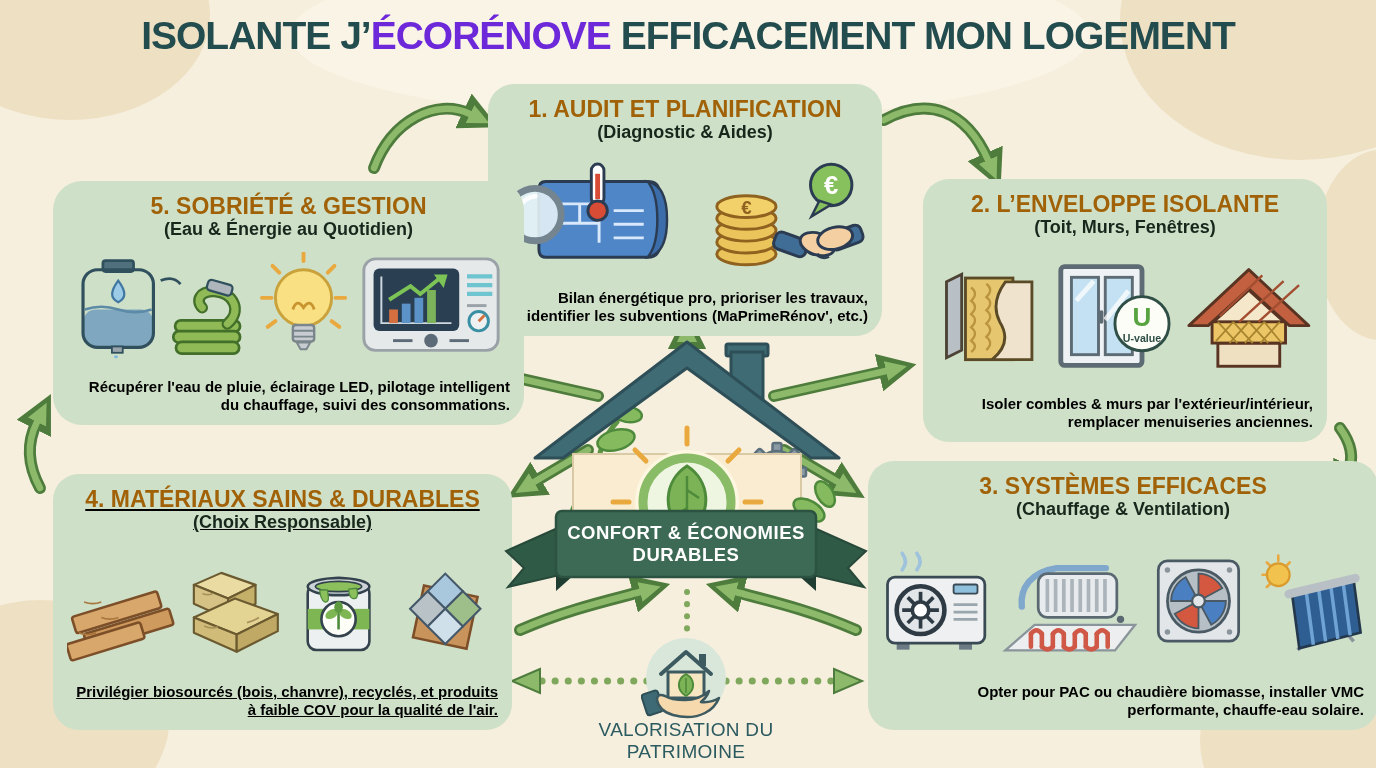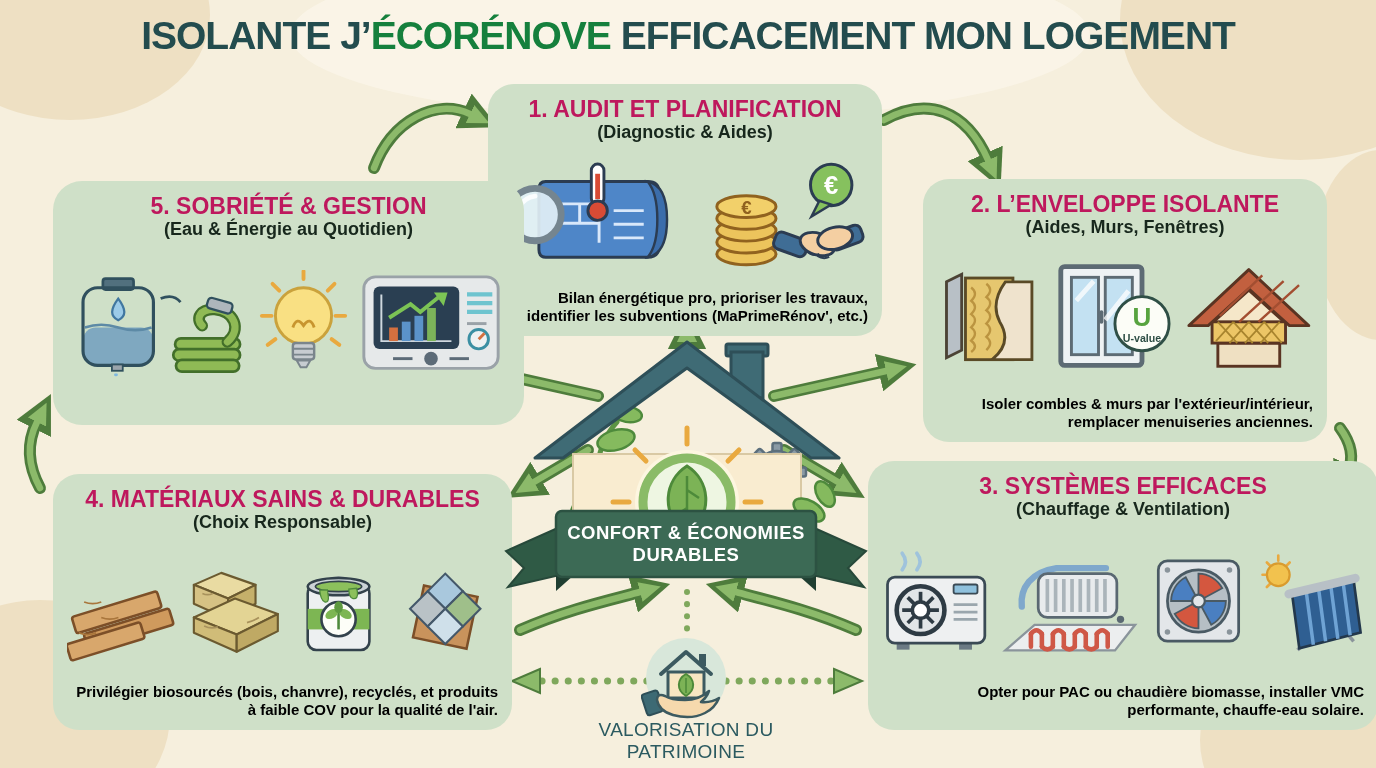--- a/index.html
+++ b/index.html
@@ -5,26 +5,26 @@
   html,body{margin:0;padding:0;}
   body{font-family:"Liberation Sans",sans-serif;background:#efe7d2;}
   #canvas{position:relative;width:1376px;height:768px;overflow:hidden;
           background:#f6efdd;}
   .blob{position:absolute;border-radius:50%;background:#eee0c3;}
   .blob-light{position:absolute;border-radius:50%;background:#fbf5e9;opacity:.75;}
 
   
   .main-title{position:absolute;top:14px;left:0;width:100%;text-align:center;
     font-size:39px;font-weight:800;letter-spacing:-1px;color:#234c4e;white-space:pre;}
-  .main-title .hl{color:#15803d;}
+  .main-title .hl{color:#6d28d9;}
 
   
   .box{position:absolute;background:#cfe0c8;border-radius:26px;box-sizing:border-box;
        display:flex;flex-direction:column;align-items:center;padding:13px 14px 10px;}
-  .box-title{font-size:23px;font-weight:800;color:#be185d;line-height:1.1;text-align:center;}
+  .box-title{font-size:23px;font-weight:800;color:#a16207;line-height:1.1;text-align:center;}
   .box-subtitle{font-size:18px;font-weight:700;color:#17271c;line-height:1.15;text-align:left;}
   .icons-row{flex:1;display:flex;align-items:center;justify-content:center;gap:14px;width:100%;}
   .box-desc{font-size:15px;font-weight:600;color:#000000;text-align:right;line-height:1.24;}
 
   .arrows{position:absolute;left:0;top:0;pointer-events:none;}
   .ad{fill:none;stroke:#4e7c3c;stroke-width:12;stroke-linecap:round;}
   .al{fill:none;stroke:#8cba6a;stroke-width:6.5;stroke-linecap:round;}
   .dot{fill:none;stroke:#7fa85c;stroke-width:7;stroke-linecap:round;stroke-dasharray:0.1 13;}
 
   .house-svg{position:absolute;left:515px;top:330px;}
@@ -130,21 +130,21 @@
         <ellipse cx="114" cy="86" rx="18" ry="11" fill="#f4cfa2" stroke="#2b3c52" stroke-width="3" transform="rotate(18 114 86)"></ellipse>
         <ellipse cx="132" cy="80" rx="18" ry="11" fill="#f4cfa2" stroke="#2b3c52" stroke-width="3" transform="rotate(-14 132 80)"></ellipse>
         <path d="M104 94 q6 5 12 2 M114 98 q6 4 12 1" fill="none" stroke="#2b3c52" stroke-width="2"></path>
       </svg>
     </div>
     <div class="box-desc">Bilan énergétique pro, prioriser les travaux, identifier les subventions (MaPrimeRénov', etc.)</div>
   </div>
 
   <div class="box" style="left:923px;top:179px;width:404px;height:263px;">
     <div class="box-title">2. L’ENVELOPPE ISOLANTE</div>
-    <div class="box-subtitle">(Aides, Murs, Fenêtres)</div>
+    <div class="box-subtitle">(Toit, Murs, Fenêtres)</div>
     <div class="icons-row">
       <svg width="108" height="112" viewBox="0 0 110 112">
         <polygon points="10,20 26,12 26,92 10,100" fill="#b8c0c6" stroke="#4c4335" stroke-width="3"></polygon>
         <rect x="30" y="16" width="50" height="86" fill="#e6c76f" stroke="#5a4a26" stroke-width="3"></rect>
         <path d="M36 26 q8 6 0 14 q8 6 0 14 q8 6 0 14 q8 6 0 14 q8 6 0 12 M52 22 q8 6 0 14 q8 6 0 14 q8 6 0 14 q8 6 0 14 q8 6 0 14" fill="none" stroke="#bb9440" stroke-width="2.5"></path>
         <path d="M72 20 H100 V102 H58 Q80 84 66 62 Q56 42 72 20 Z" fill="#efe3cd" stroke="#5a4a26" stroke-width="3"></path>
       </svg>
       <svg width="120" height="112" viewBox="0 0 120 112">
         <rect x="6" y="5" width="84" height="102" rx="4" fill="#eef2f4" stroke="#5d6b74" stroke-width="5"></rect>
         <rect x="17" y="16" width="28" height="80" fill="#c3e1f2" stroke="#5d6b74" stroke-width="3"></rect>
@@ -224,21 +224,21 @@
         <line x1="60" y1="106" x2="52" y2="114" stroke="#8a949b" stroke-width="4"></line>
         <line x1="106" y1="92" x2="116" y2="104" stroke="#8a949b" stroke-width="4"></line>
         <polygon points="46,52 116,34 124,94 54,112" fill="#2f5f92" stroke="#23384c" stroke-width="3"></polygon>
         <path d="M62 48 L70 108 M76 44 L84 104 M90 41 L98 101 M104 37 L112 97" stroke="#6fa3d4" stroke-width="4"></path>
         <line x1="42" y1="50" x2="118" y2="32" stroke="#b8c0c6" stroke-width="10" stroke-linecap="round"></line>
       </svg>
     </div>
     <div class="box-desc">Opter pour PAC ou chaudière biomasse, installer VMC performante, chauffe-eau solaire.</div>
   </div>
 
-  <div class="box" style="left:53px;top:474px;width:459px;height:256px;">
+  <div class="box" style="left:53px;top:474px;width:459px;height:256px;text-decoration:underline;">
     <div class="box-title">4. MATÉRIAUX SAINS &amp; DURABLES</div>
     <div class="box-subtitle">(Choix Responsable)</div>
     <div class="icons-row" style="gap:10px;">
       <svg width="128" height="110" viewBox="0 0 128 110">
         <g stroke="#7c4f28" stroke-width="3">
           <rect x="6" y="50" width="104" height="20" rx="3" fill="#d8a76c" transform="rotate(-17 58 60)"></rect>
           <rect x="20" y="70" width="104" height="20" rx="3" fill="#cf9a5d" transform="rotate(-17 72 80)"></rect>
           <rect x="0" y="84" width="90" height="20" rx="3" fill="#d8a76c" transform="rotate(-17 45 94)"></rect>
         </g>
         <path d="M20 48 q10 4 20 0 M40 66 q10 4 20 0 M14 84 q10 4 20 0" fill="none" stroke="#a9763c" stroke-width="2"></path>
@@ -330,20 +330,21 @@
         <polygon points="78,22 92,22 88,36" fill="#7cc455"></polygon>
         <path d="M112 24 H138 M112 33 H138 M112 42 H138" stroke="#6ec4cf" stroke-width="4.5"></path>
         <path d="M112 54 H132" stroke="#9aa2a8" stroke-width="3"></path>
         <circle cx="124" cy="70" r="10" fill="#eef1f2" stroke="#3b8fa3" stroke-width="3"></circle>
         <line x1="124" y1="70" x2="130" y2="64" stroke="#d4703f" stroke-width="3"></line>
         <line x1="36" y1="90" x2="56" y2="90" stroke="#5c6b77" stroke-width="3"></line>
         <circle cx="75" cy="90" r="7" fill="#5c6b77"></circle>
         <line x1="94" y1="90" x2="114" y2="90" stroke="#5c6b77" stroke-width="3"></line>
       </svg>
     </div>
+    <div class="box-desc">Récupérer l'eau de pluie, éclairage LED, pilotage intelligent du chauffage, suivi des consommations.</div>
   </div>
 
   <svg class="house-svg" width="350" height="230" viewBox="0 0 350 230">
 
     <path d="M92 186 C76 152 80 116 102 92" fill="none" stroke="#5c9444" stroke-width="5" stroke-linecap="round"></path>
     <g fill="#85ba5e" stroke="#4e8a3c" stroke-width="2.5">
       <ellipse cx="80" cy="150" rx="19" ry="10" transform="rotate(-40 80 150)"></ellipse>
       <ellipse cx="101" cy="110" rx="19" ry="10" transform="rotate(-15 101 110)"></ellipse>
       <ellipse cx="66" cy="180" rx="17" ry="9" transform="rotate(-65 66 180)"></ellipse>
       <ellipse cx="112" cy="84" rx="15" ry="8" transform="rotate(10 112 84)"></ellipse>

